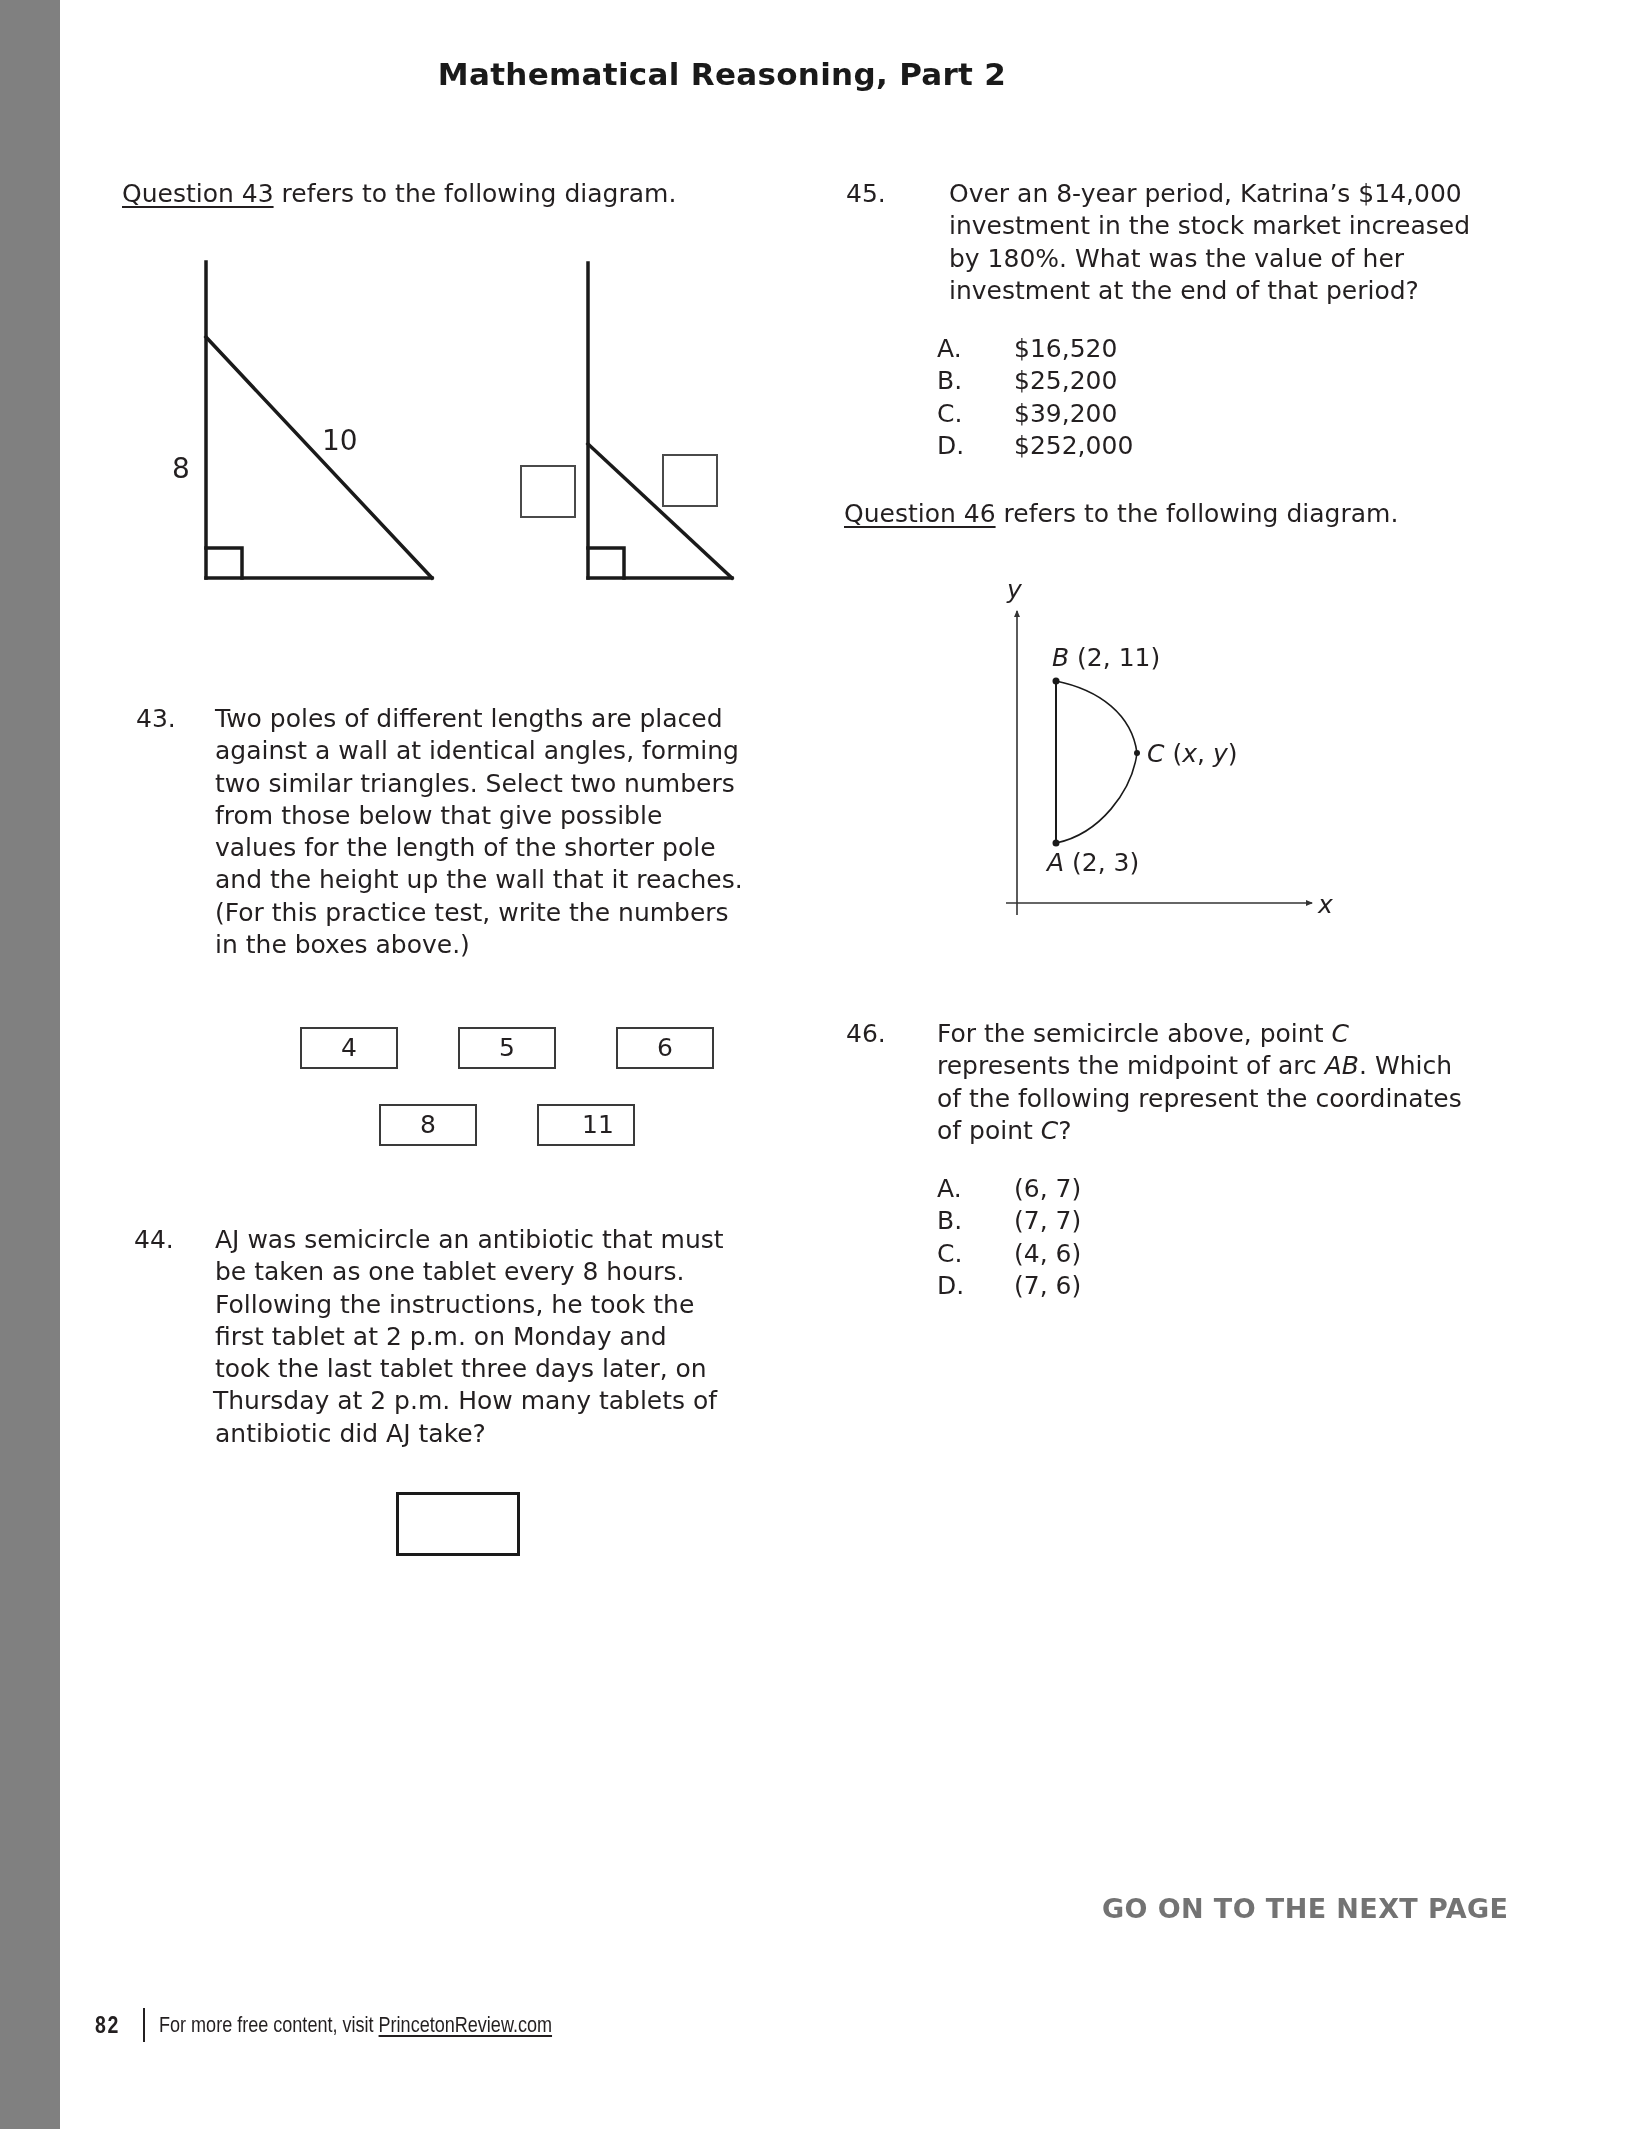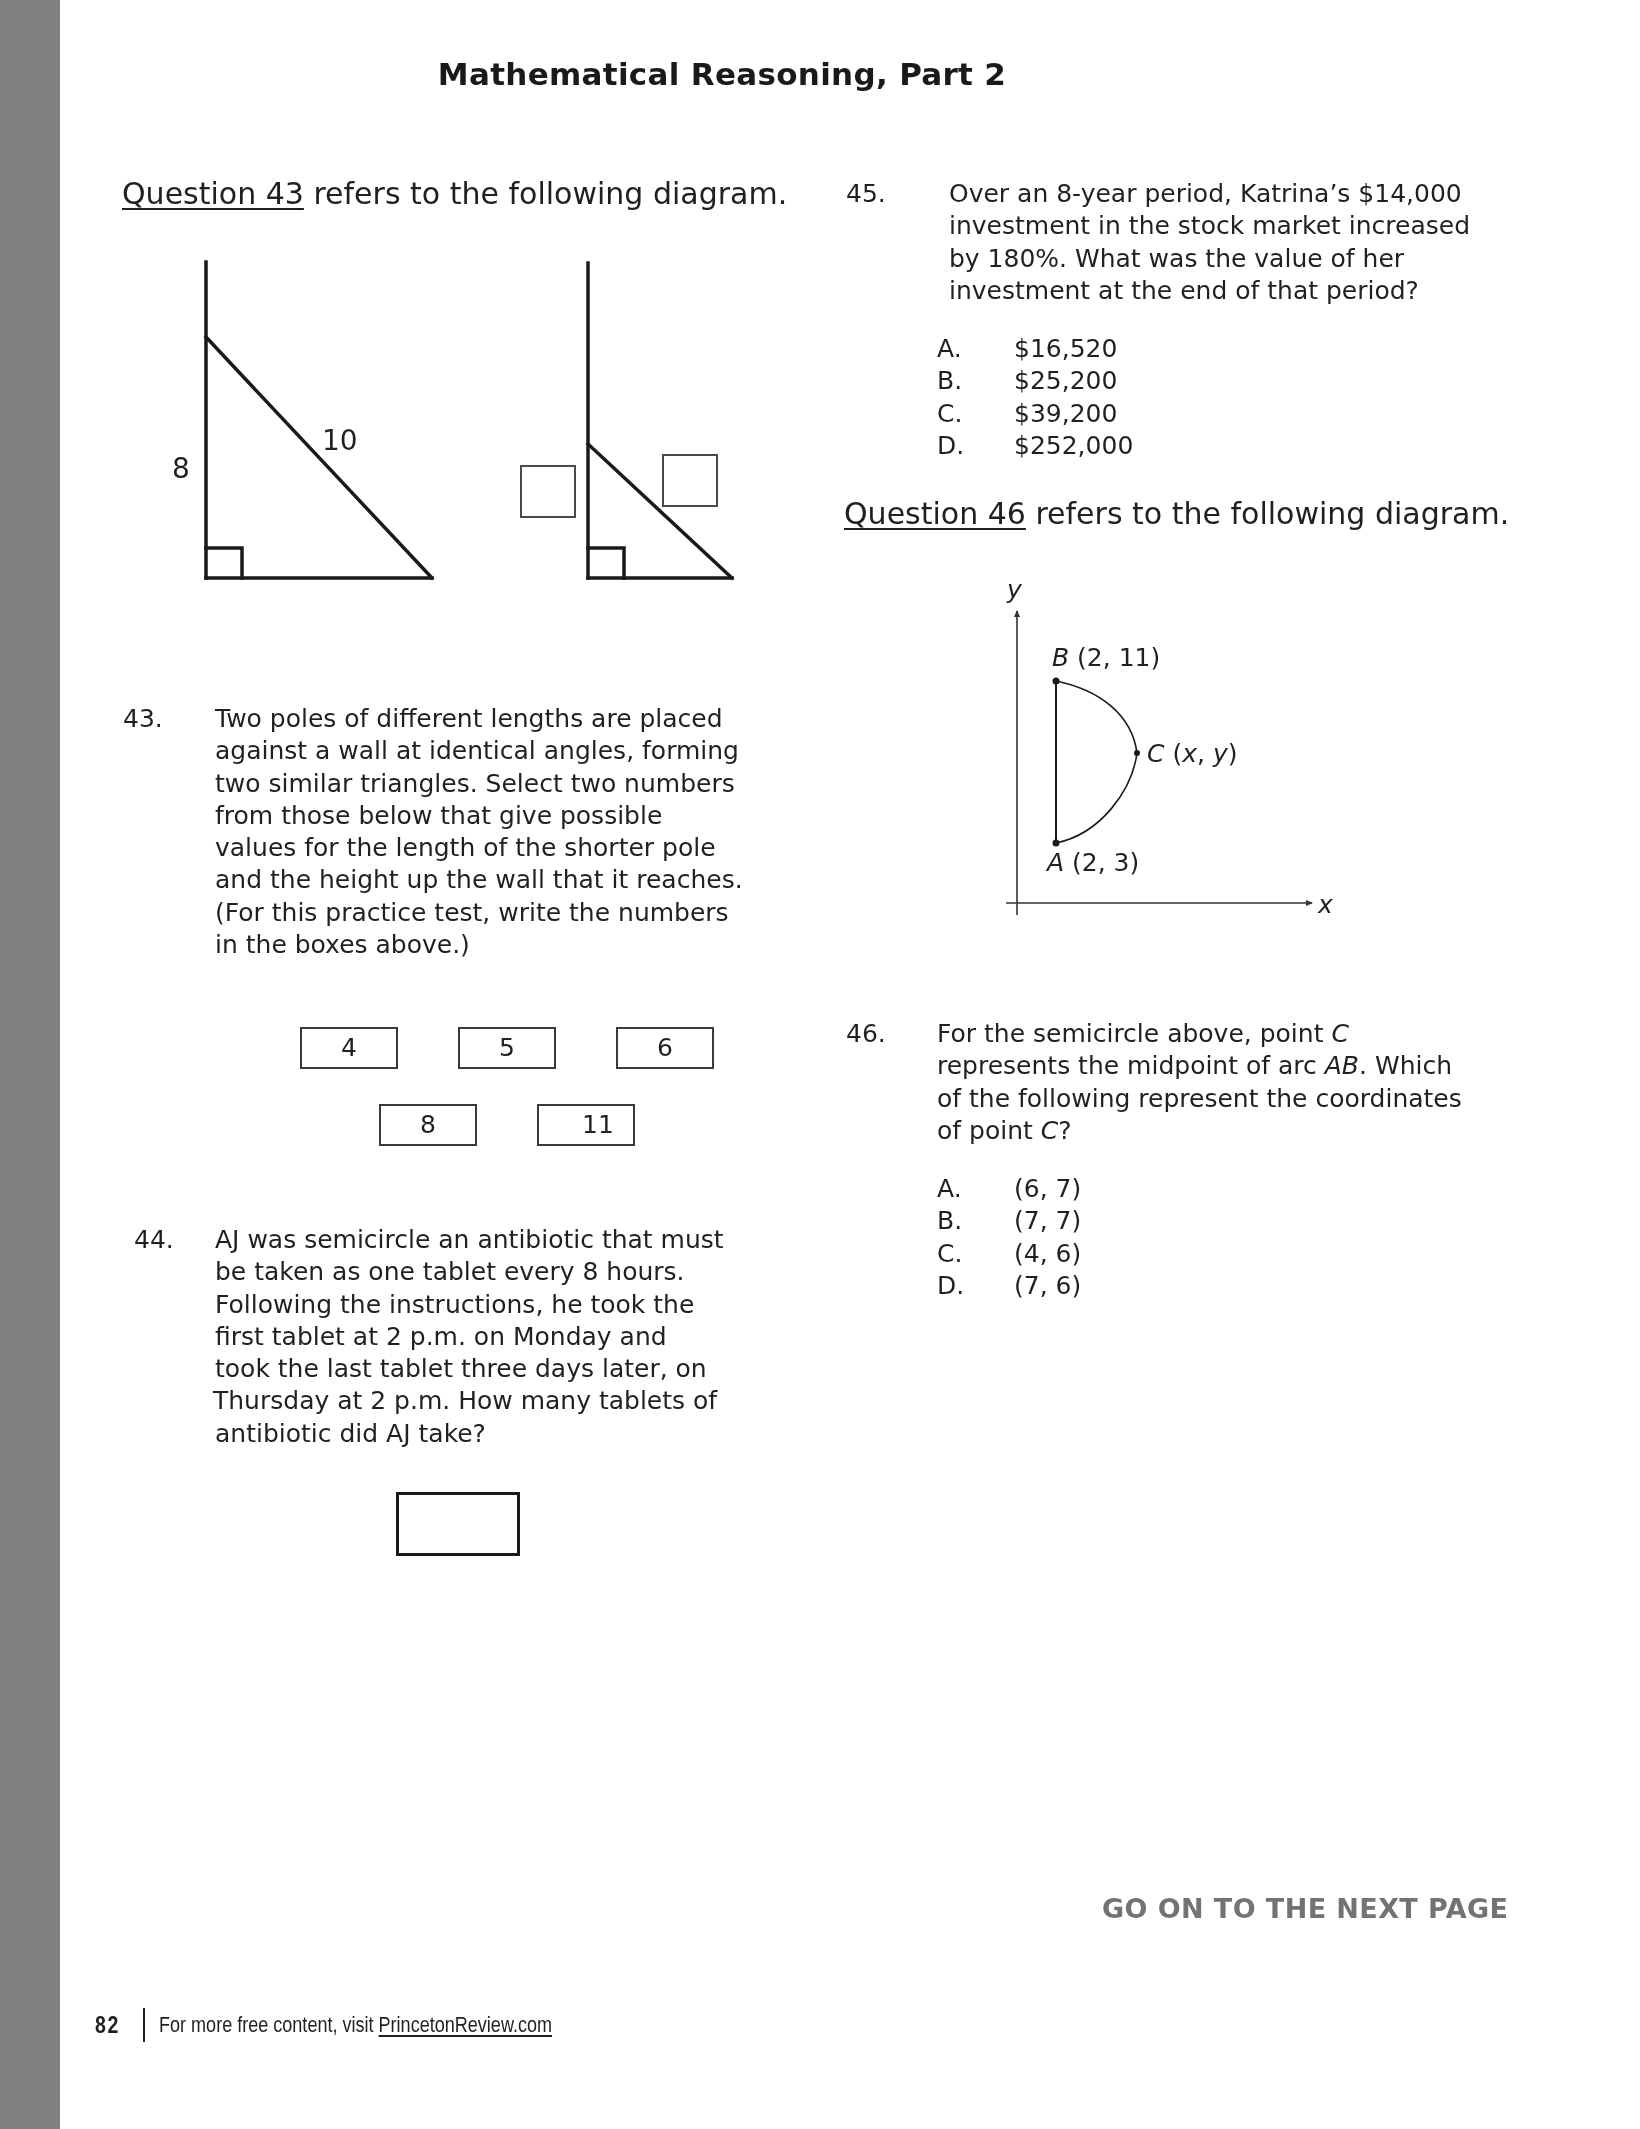--- a/index.html
+++ b/index.html
@@ -1,21 +1,21 @@
 <!DOCTYPE html>
 <html><head>
 <meta charset="utf-8">
 <style>
   html, body { margin:0; padding:0; }
   body { width:1640px; height:2129px; position:relative; background:#ffffff; overflow:hidden;
          font-family:"DejaVu Sans", sans-serif; color:#231f20; }
   .strip { position:absolute; left:0; top:0; width:60px; height:2129px; background:#808080; }
   .title { position:absolute; left:0; width:1444px; top:56px; text-align:center; font-weight:bold;
            font-size:31px; letter-spacing:0.3px; color:#1a1a1a; }
-  .txt { position:absolute; font-size:30px; line-height:32.3px; white-space:nowrap; }
+  .txt { position:absolute; font-size:25px; line-height:32.3px; white-space:nowrap; }
   .u { text-decoration:underline; text-decoration-thickness:1.5px; text-underline-offset:4px; }
   .qnum { position:absolute; font-size:25px; line-height:32.3px; }
   .qbody { position:absolute; font-size:25px; line-height:32.3px; }
   .qbody .line { display:block; white-space:nowrap; }
   .choices { position:absolute; font-size:25px; line-height:32.4px; }
   .choice { display:flex; white-space:nowrap; }
   .choice .letter { width:77px; }
   .numbox { position:absolute; width:98px; height:42px; border:2px solid #3a3a3a; box-sizing:border-box;
             text-align:center; font-size:25px; line-height:38px; background:#fff; }
   .ansbox { position:absolute; border:3px solid #1a1a1a; box-sizing:border-box; background:#fff; }
@@ -52,21 +52,21 @@
     <line x1="588" y1="444" x2="732" y2="578"></line>
     <line x1="588" y1="578" x2="732" y2="578"></line>
     <polyline points="588,548 624,548 624,578"></polyline>
   </g>
   <text x="172" y="478" font-size="28" font-family="DejaVu Sans, sans-serif" fill="#231f20">8</text>
   <text x="322" y="450" font-size="28" font-family="DejaVu Sans, sans-serif" fill="#231f20">10</text>
   <rect x="521" y="466" width="54" height="51" fill="#fff" stroke="#4a4a4a" stroke-width="2"></rect>
   <rect x="663" y="455" width="54" height="51" fill="#fff" stroke="#4a4a4a" stroke-width="2"></rect>
 </svg>
 
-<div class="qnum" style="left:123px; top:703px;text-align:right;">43.</div>
+<div class="qnum" style="left:136px; top:703px;text-align:right;">43.</div>
 <div class="qbody" style="left:215px; top:703px;">
   <span class="line">Two poles of different lengths are placed</span>
   <span class="line">against a wall at identical angles, forming</span>
   <span class="line">two similar triangles. Select two numbers</span>
   <span class="line">from those below that give possible</span>
   <span class="line">values for the length of the shorter pole</span>
   <span class="line">and the height up the wall that it reaches.</span>
   <span class="line">(For this practice test, write the numbers</span>
   <span class="line">in the boxes above.)</span>
 </div>

